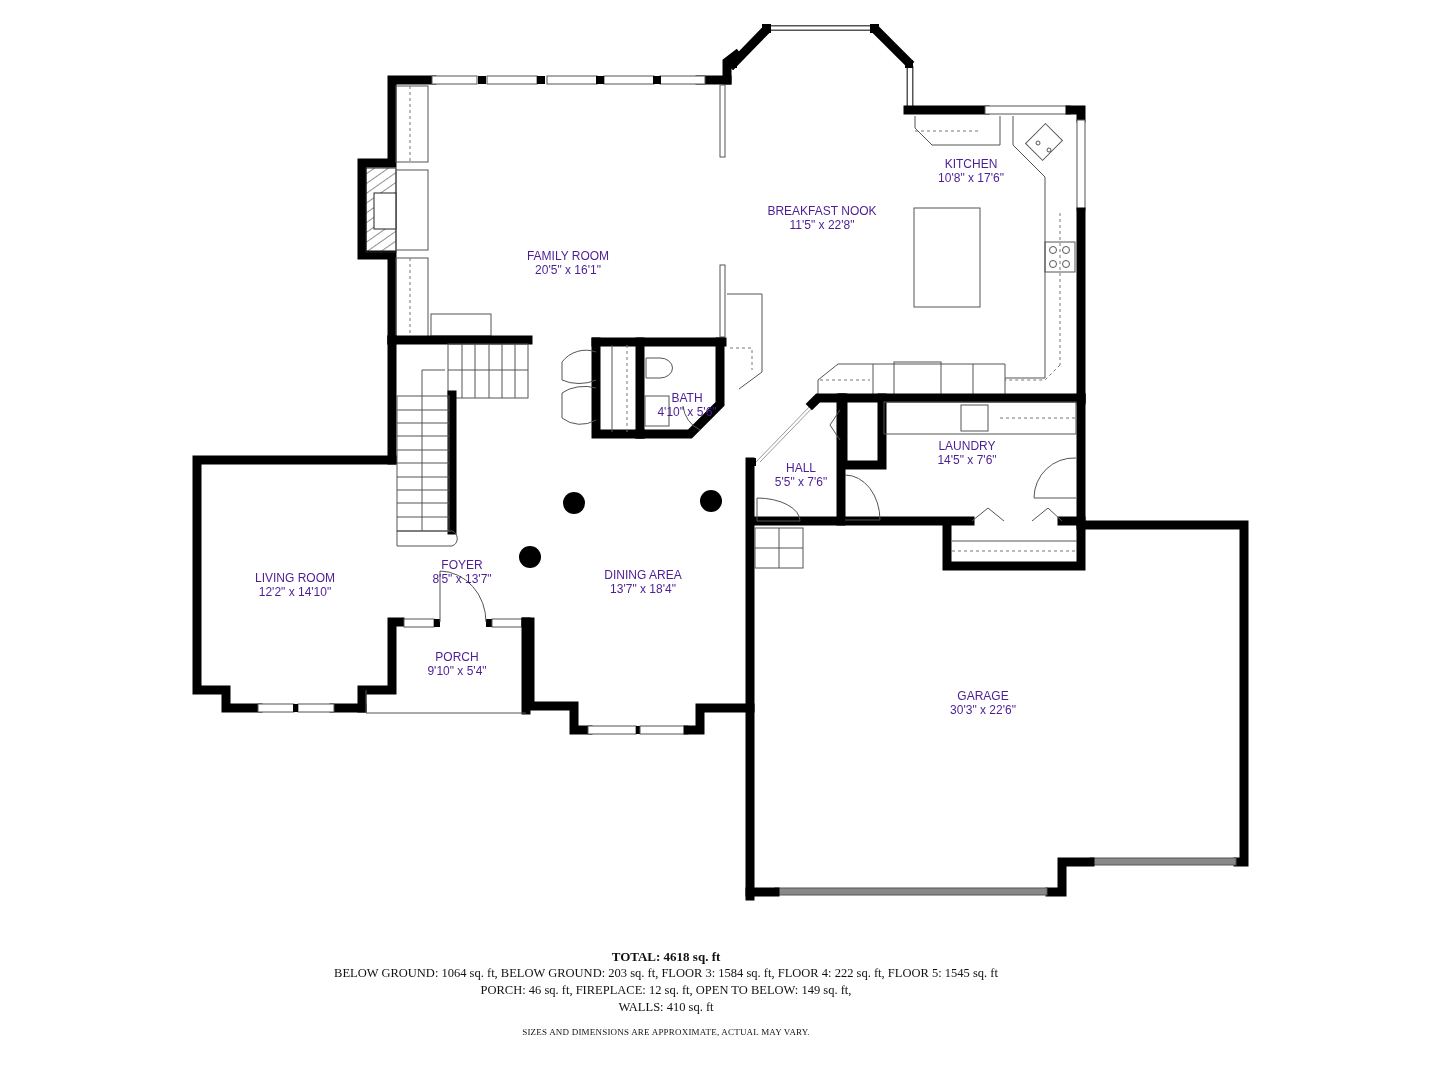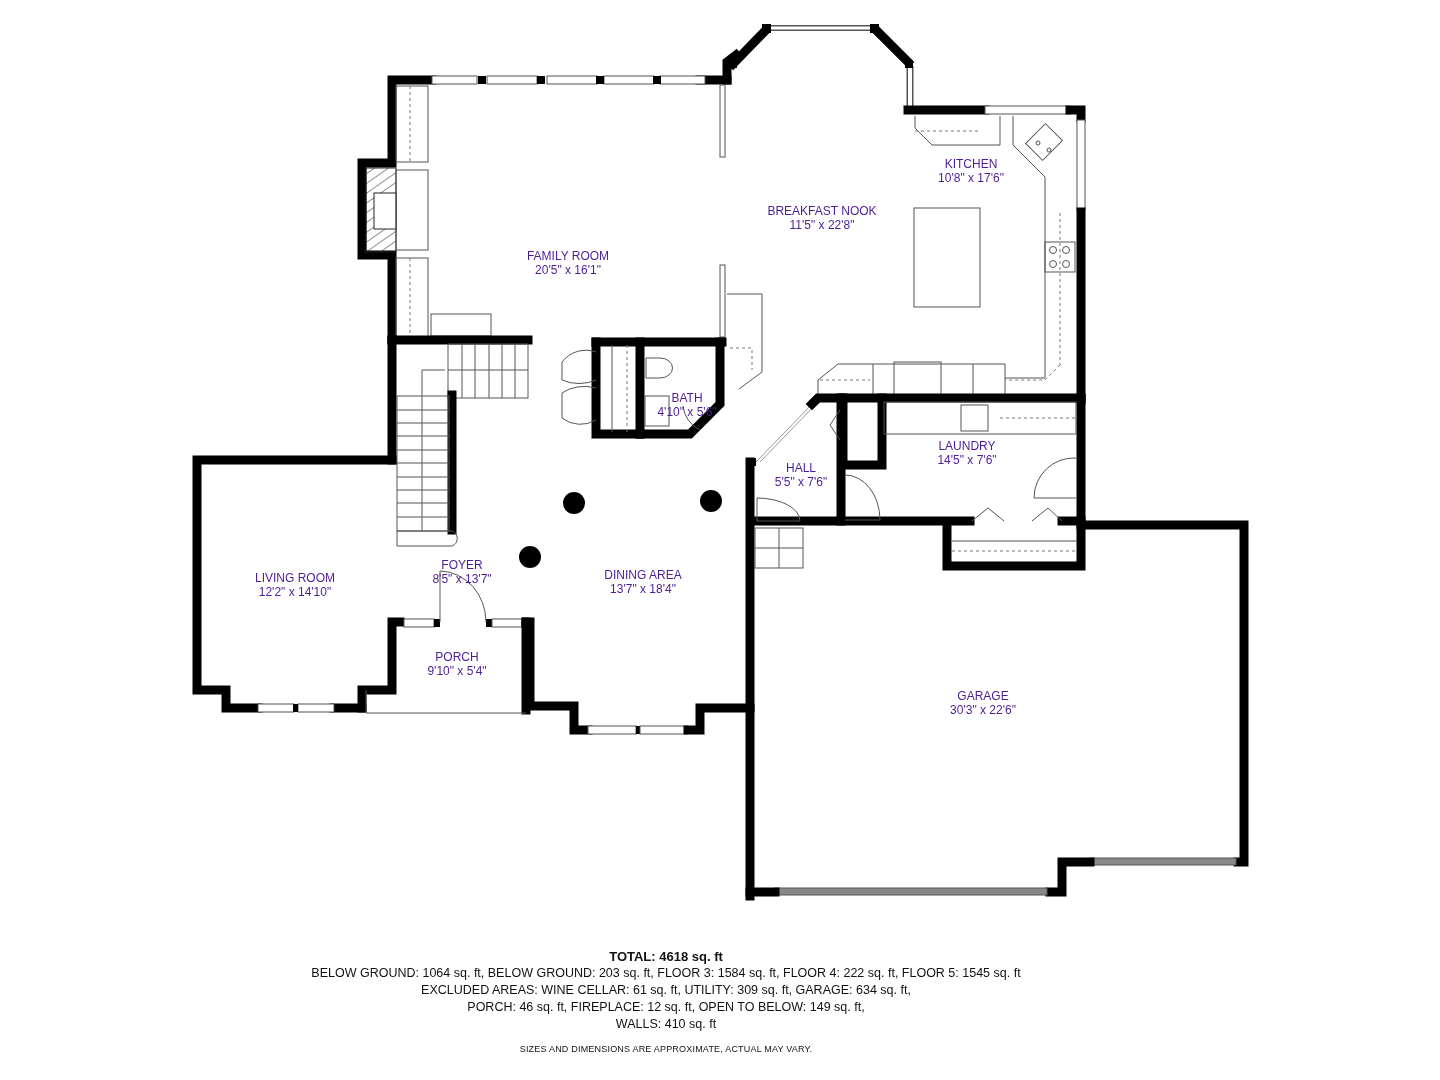--- a/index.html
+++ b/index.html
@@ -9,21 +9,21 @@
     .wall { fill: #000; }
     .wl { stroke: #000; stroke-width: 9; fill: none; stroke-linecap: square; }
     .thin { stroke: #555; stroke-width: 1; fill: none; }
     .dash { stroke: #777; stroke-width: 1; fill: none; stroke-dasharray: 3 3; }
     .win { fill: #fff; stroke: #555; stroke-width: 1; }
     .gdoor { fill: #888; stroke: #555; stroke-width: 1; }
     .room-label { position: absolute; transform: translate(-50%, 0); text-align: center;
                   font-size: 12px; line-height: 14px; white-space: nowrap; color: #4c1d95; }
     .room-label .dim { display: block; }
     #summary { position: absolute; left: 0; top: 948px; width: 1332px; text-align: center;
-               font-family: Liberation Sans, sans-serif; }
+               font-family: Liberation Serif, serif; }
     #summary .total { font-size: 13px; font-weight: bold; line-height: 17px; }
     #summary .line { font-size: 12.5px; line-height: 17px; }
     #summary .disclaimer { font-size: 9px; margin-top: 11px; letter-spacing: 0.2px; }
   </style>
 </head>
 <body>
 
 <svg id="plan" viewBox="0 0 1440 940" xmlns="http://www.w3.org/2000/svg">
   <defs>
     <pattern id="hatch" width="8" height="8" patternUnits="userSpaceOnUse" patternTransform="rotate(55)">
@@ -268,17 +268,16 @@
   <span class="dim">9'10" x 5'4"</span>
 </div>
 <div class="room-label" style="left:971px;top:689px;margin-left:12px;">
   <span>GARAGE</span>
   <span class="dim">30'3" x 22'6"</span>
 </div>
 
 <div id="summary">
   <div class="total">TOTAL: 4618 sq. ft</div>
   <div class="line">BELOW GROUND: 1064 sq. ft, BELOW GROUND: 203 sq. ft, FLOOR 3: 1584 sq. ft, FLOOR 4: 222 sq. ft, FLOOR 5: 1545 sq. ft</div>
-  <div class="line">EXCLUDED AREAS: WINE CELLAR: 61 sq. ft, UTILITY: 309 sq. ft, GARAGE: 634 sq. ft,</div>
   <div class="line">PORCH: 46 sq. ft, FIREPLACE: 12 sq. ft, OPEN TO BELOW: 149 sq. ft,</div>
   <div class="line">WALLS: 410 sq. ft</div>
   <div class="disclaimer">SIZES AND DIMENSIONS ARE APPROXIMATE, ACTUAL MAY VARY.</div>
 </div>
 
 </body></html>

